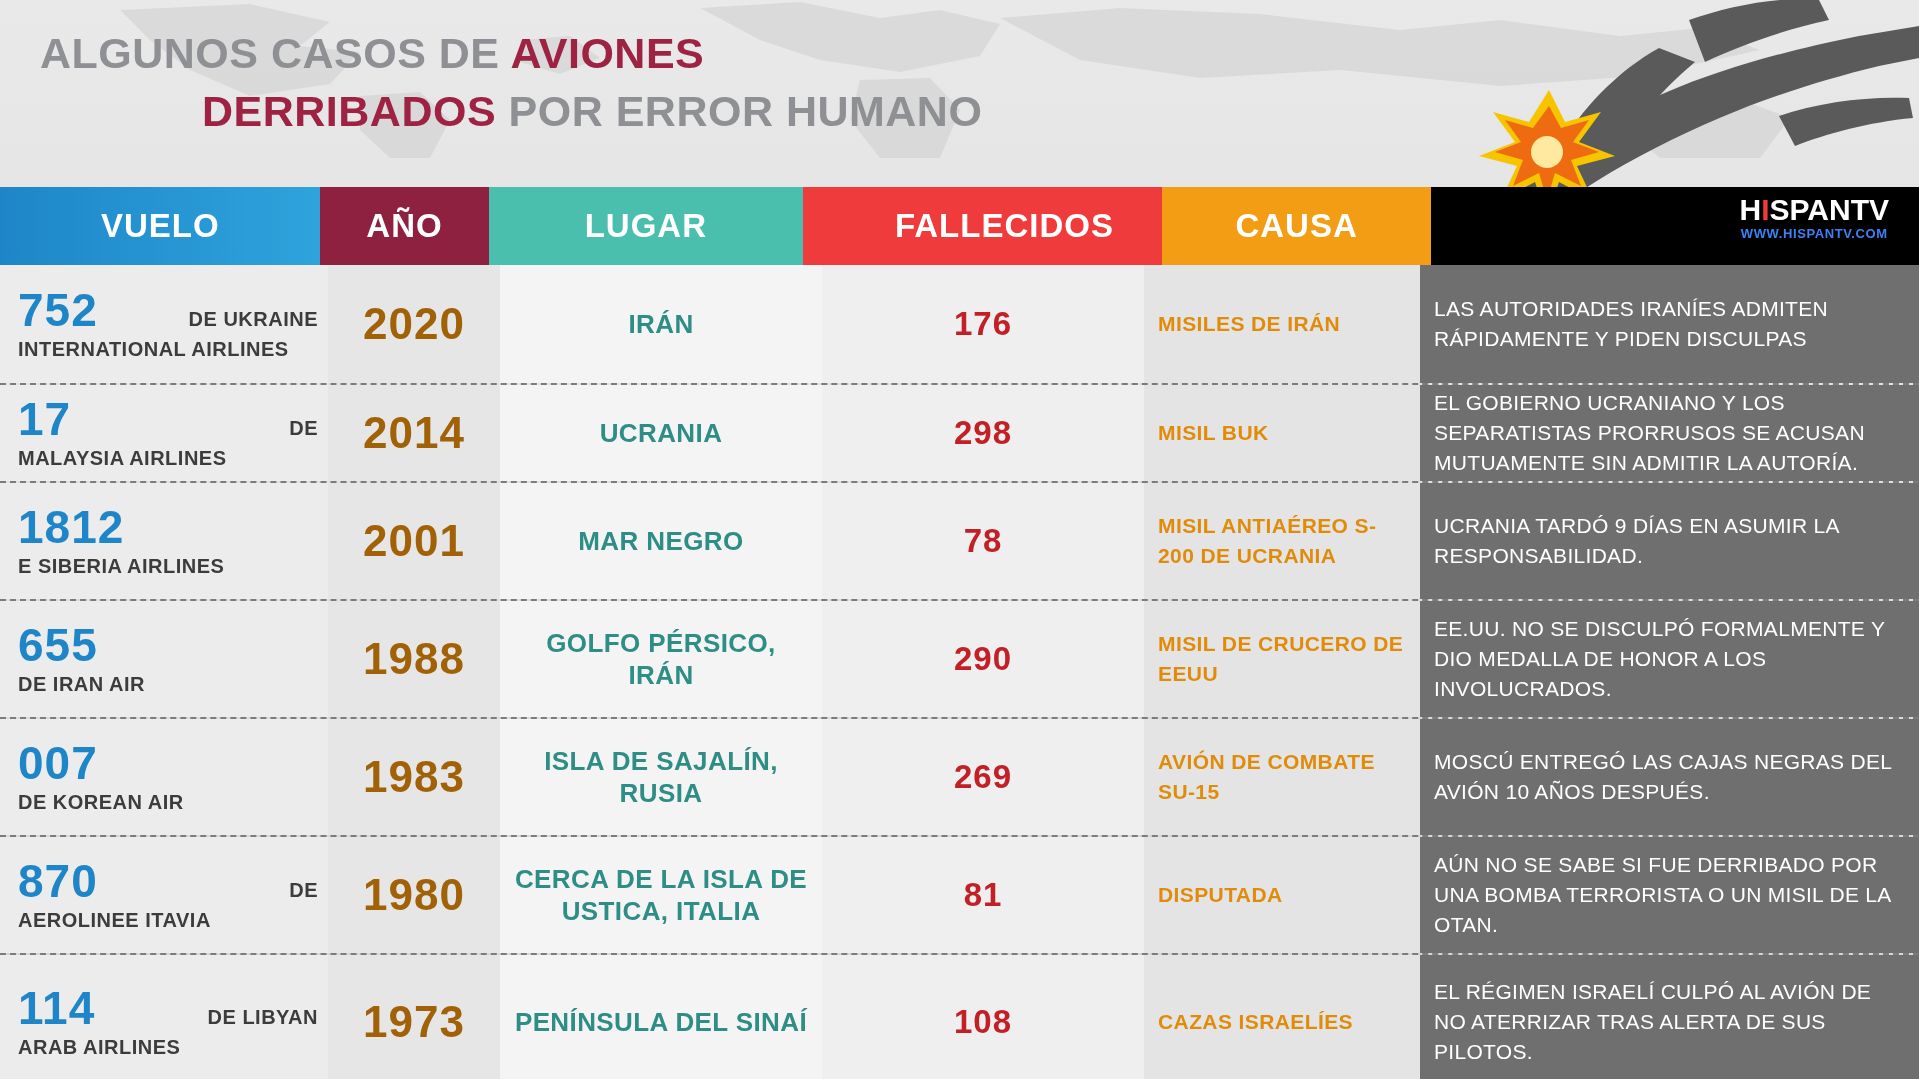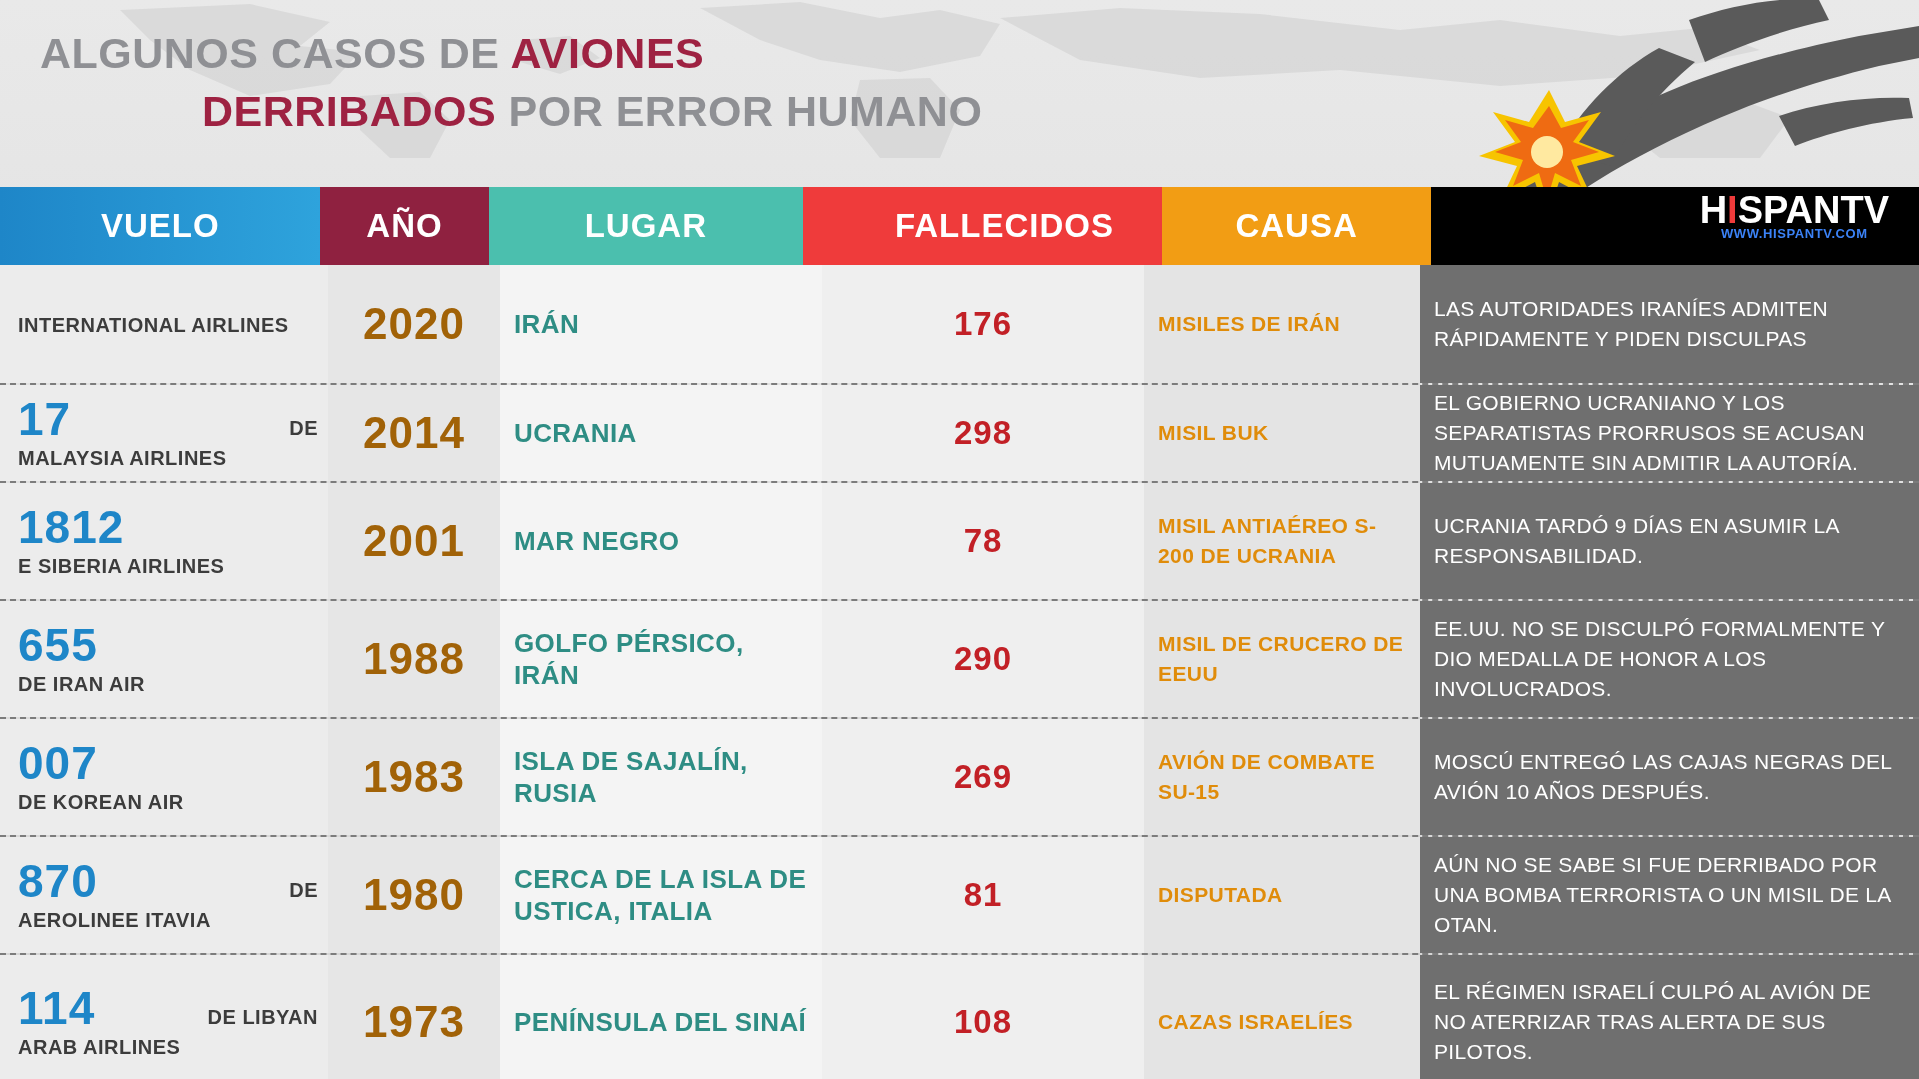--- a/index.html
+++ b/index.html
@@ -104,21 +104,21 @@
   .th.c-obs   { background: #000000; position: relative; }
 
   .logo {
     position: absolute;
     right: 30px;
     top: 6px;
     text-align: center;
     color: #fff;
   }
   .logo .mark {
-    font-size: 38px;
+    font-size: 30px;
     font-weight: bold;
     letter-spacing: 0px;
     line-height: 34px;
   }
   .logo .mark .redi { color: #ef3b3b; }
   .logo .url {
     font-size: 13px;
     letter-spacing: 0.6px;
     line-height: 14px;
     color: #3b82f6;
@@ -196,20 +196,21 @@
     color: #a16207;
     letter-spacing: 1px;
   }
   .place {
     font-size: 26px;
     font-weight: bold;
     color: #2e8d84;
     line-height: 32px;
     letter-spacing: 0.4px;
     text-transform: uppercase;
+    text-align: center;
   }
   .deaths {
     font-size: 33px;
     font-weight: bold;
     color: #c22026;
     letter-spacing: 1px;
   }
   .cause {
     font-size: 21px;
     font-weight: bold;
@@ -282,20 +283,24 @@
           </div>
           <div class="url">www.hispantv.com</div>
         </div>
       </div>
     </div>
 
     <div class="tbody">
 
       <div class="row" style="height:120px">
         <div class="cell c-vuelo">
+          <div class="flight-line">
+            <span class="flight-num">752</span>
+            <span class="flight-pre">de Ukraine</span>
+          </div>
           <div class="flight-airline">International Airlines</div>
         </div>
         <div class="cell c-anio">
           <span class="year">2020</span>
         </div>
         <div class="cell c-lugar">
           <span class="place">Irán</span>
         </div>
         <div class="cell c-fall">
           <span class="deaths">176</span>

